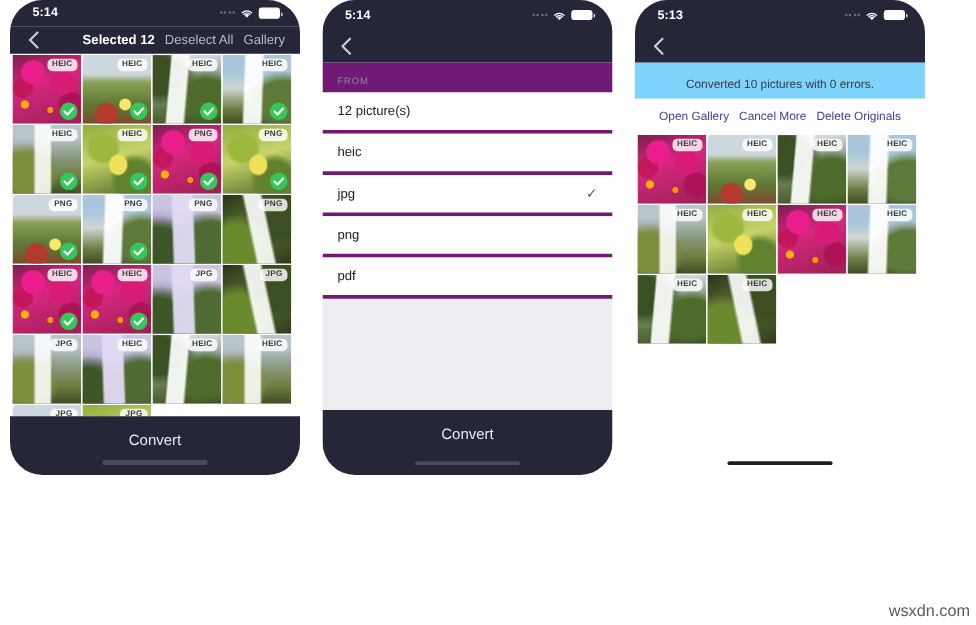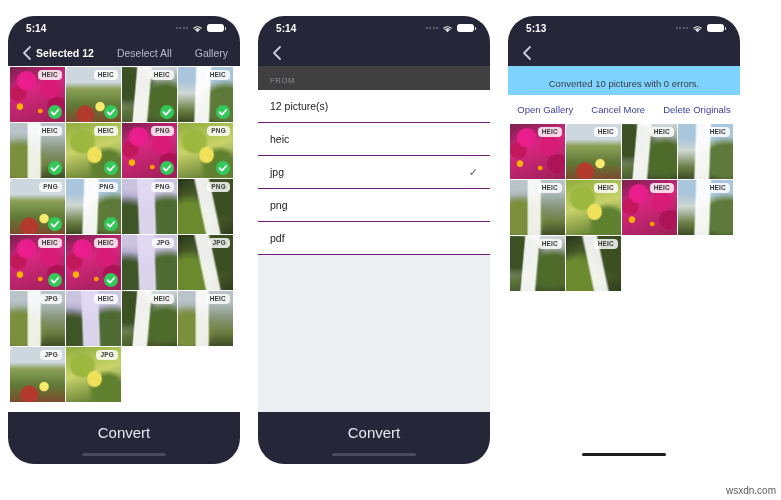--- a/index.html
+++ b/index.html
@@ -11,23 +11,23 @@
   }
   .screens {
     position: relative;
     width: 781px; height: 500px;
     background: #ffffff;
   }
 
   
   .phone {
     position: absolute;
-    top: 16px;
+    top: 0;
     width: 232px;
-    height: 448px;
+    height: 380px;
     border-radius: 26px;
     overflow: hidden;
     background: #ffffff;
   }
   #phone-1 { left: 8px; }
   #phone-2 { left: 258px; }
   #phone-3 { left: 508px; }
 
   
   .statusbar {
@@ -81,21 +81,21 @@
   .nav-back {
     width: 14px; height: 16px;
     flex: 0 0 auto;
     cursor: pointer;
   }
   .nav-back svg { display: block; }
   .nav-titles {
     margin-left: auto;
     display: flex;
     align-items: flex-start;
-    gap: 23px;
+    gap: 8px;
     padding-right: 2px;
   }
   .nav-title {
     color: #ffffff;
     font-size: 10.5px;
     font-weight: bold;
     white-space: nowrap;
   }
   .nav-action {
     color: #b9bacb;
@@ -215,21 +215,21 @@
     display: flex;
     flex-direction: column;
     align-items: center;
     justify-content: flex-start;
     padding-top: 12px;
     position: relative;
   }
   .bottombar.light { background: #ffffff; }
   .convert-label {
     color: #e7e8f1;
-    font-size: 15px;
+    font-size: 12px;
   }
   .home-indicator {
     position: absolute;
     bottom: 8px;
     left: 50%;
     transform: translateX(-50%);
     width: 84px; height: 3.5px;
     border-radius: 2px;
     background: #4a4a5e;
   }
@@ -240,29 +240,29 @@
     flex: 1 1 auto;
     background: #eceef2;
     display: flex;
     flex-direction: column;
   }
   .sec-header {
     padding: 10px 12px 5px 12px;
     font-size: 7.5px;
     color: #8a8d99;
     letter-spacing: 0.7px;
-    background: #404040;
+    background: #701a75;
   }
   .row {
     background: #ffffff;
     height: 33px;
     display: flex;
     align-items: center;
     padding: 0 12px;
-    border-bottom: 1px solid #701a75;
+    border-bottom: 3px solid #701a75;
     cursor: pointer;
     position: relative;
     text-align: center;
   }
   .row-label {
     font-size: 10.5px;
     color: #1c1c22;
   }
   .row .tick {
     margin-left: auto;
@@ -278,34 +278,34 @@
     padding: 12px 10px 6px 10px;
     text-align: center;
   }
   .result-msg {
     font-size: 9.5px;
     color: #3a3a44;
   }
   .result-actions {
     display: flex;
     justify-content: center;
-    gap: 18px;
+    gap: 8px;
     padding: 9px 0 8px 0;
     background: #ffffff;
   }
   .result-link {
     font-size: 9.5px;
     color: #3b3f9e;
     cursor: pointer;
   }
 
   .watermark {
     position: absolute;
     right: 5px; bottom: 4px;
-    font-size: 10px;
+    font-size: 13px;
     color: #5a5a5a;
     font-family: "Liberation Sans", sans-serif;
   }
   .inner {
     display: flex;
     flex-direction: column;
     height: 100%;
   }
 </style>
 </head>

